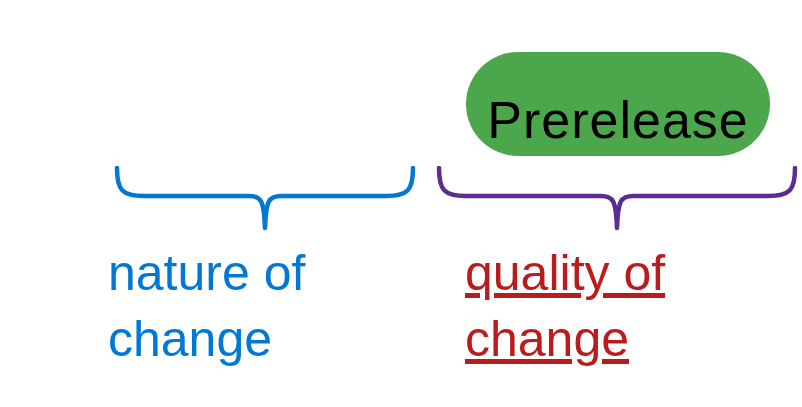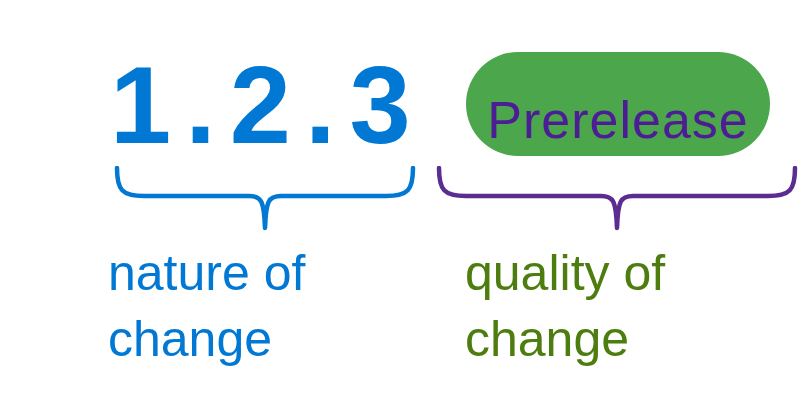--- a/index.html
+++ b/index.html
@@ -32,21 +32,21 @@
     top: 52px;
     width: 304px;
     height: 104px;
     background: #4CA64C;
     border-radius: 52px;
     display: flex;
     align-items: center;
     justify-content: center;
   }
   .badge span {
-    color: #4c1d95;
+    color: #000000;
     font-size: 52px;
     font-weight: 400;
     letter-spacing: 1px;
     margin-top: 32px;
   }
   .brace {
     position: absolute;
     top: 166px;
     height: 66px;
   }
@@ -55,28 +55,27 @@
   .anno-label {
     position: absolute;
     top: 240px;
     width: 300px;
     text-align: left;
     font-size: 50px;
     line-height: 66px;
     font-weight: 400;
   }
   .label-blue { left: 108px; color: #0078D4; }
-  .label-purple { left: 465px; color: #4d7c0f; }
+  .label-purple { left: 465px; color: #b91c1c; text-decoration: underline; }
 </style>
 </head>
 <body>
 
 <div class="canvas">
 
-  <div class="version">1.2.3</div>
 
   <div class="badge">
     <span>Prerelease</span>
   </div>
 
   <svg class="brace brace-blue" viewBox="0 0 302 66" fill="none" xmlns="http://www.w3.org/2000/svg">
     <path d="M 3 2 C 3 24, 8 30, 30 30 L 135 30 C 147 30, 150 34, 151 62 C 152 34, 155 30, 167 30 L 272 30 C 294 30, 299 24, 299 2" stroke="#0078D4" stroke-width="4.5" stroke-linecap="round" stroke-linejoin="round" fill="none"></path>
   </svg>
 
   <svg class="brace brace-purple" viewBox="0 0 362 66" fill="none" xmlns="http://www.w3.org/2000/svg">

